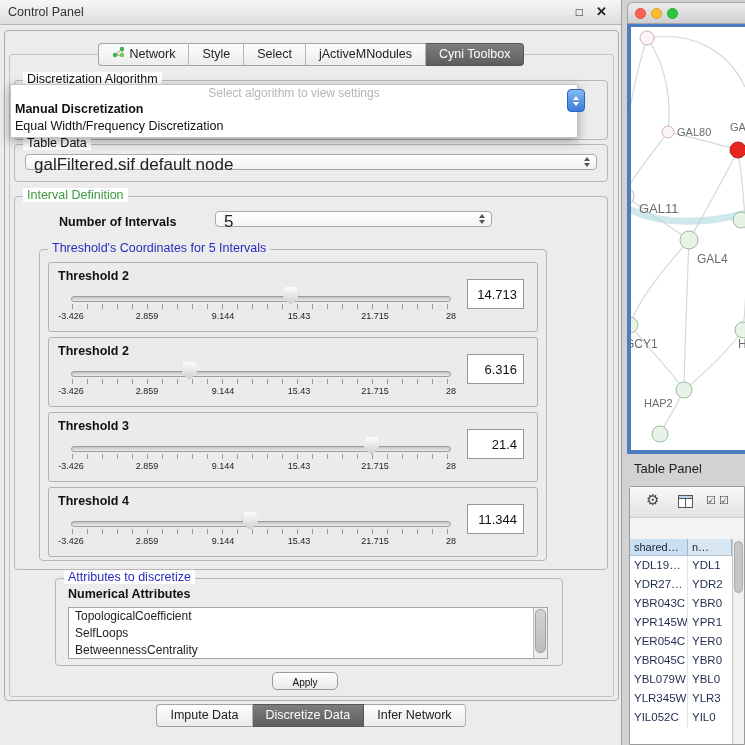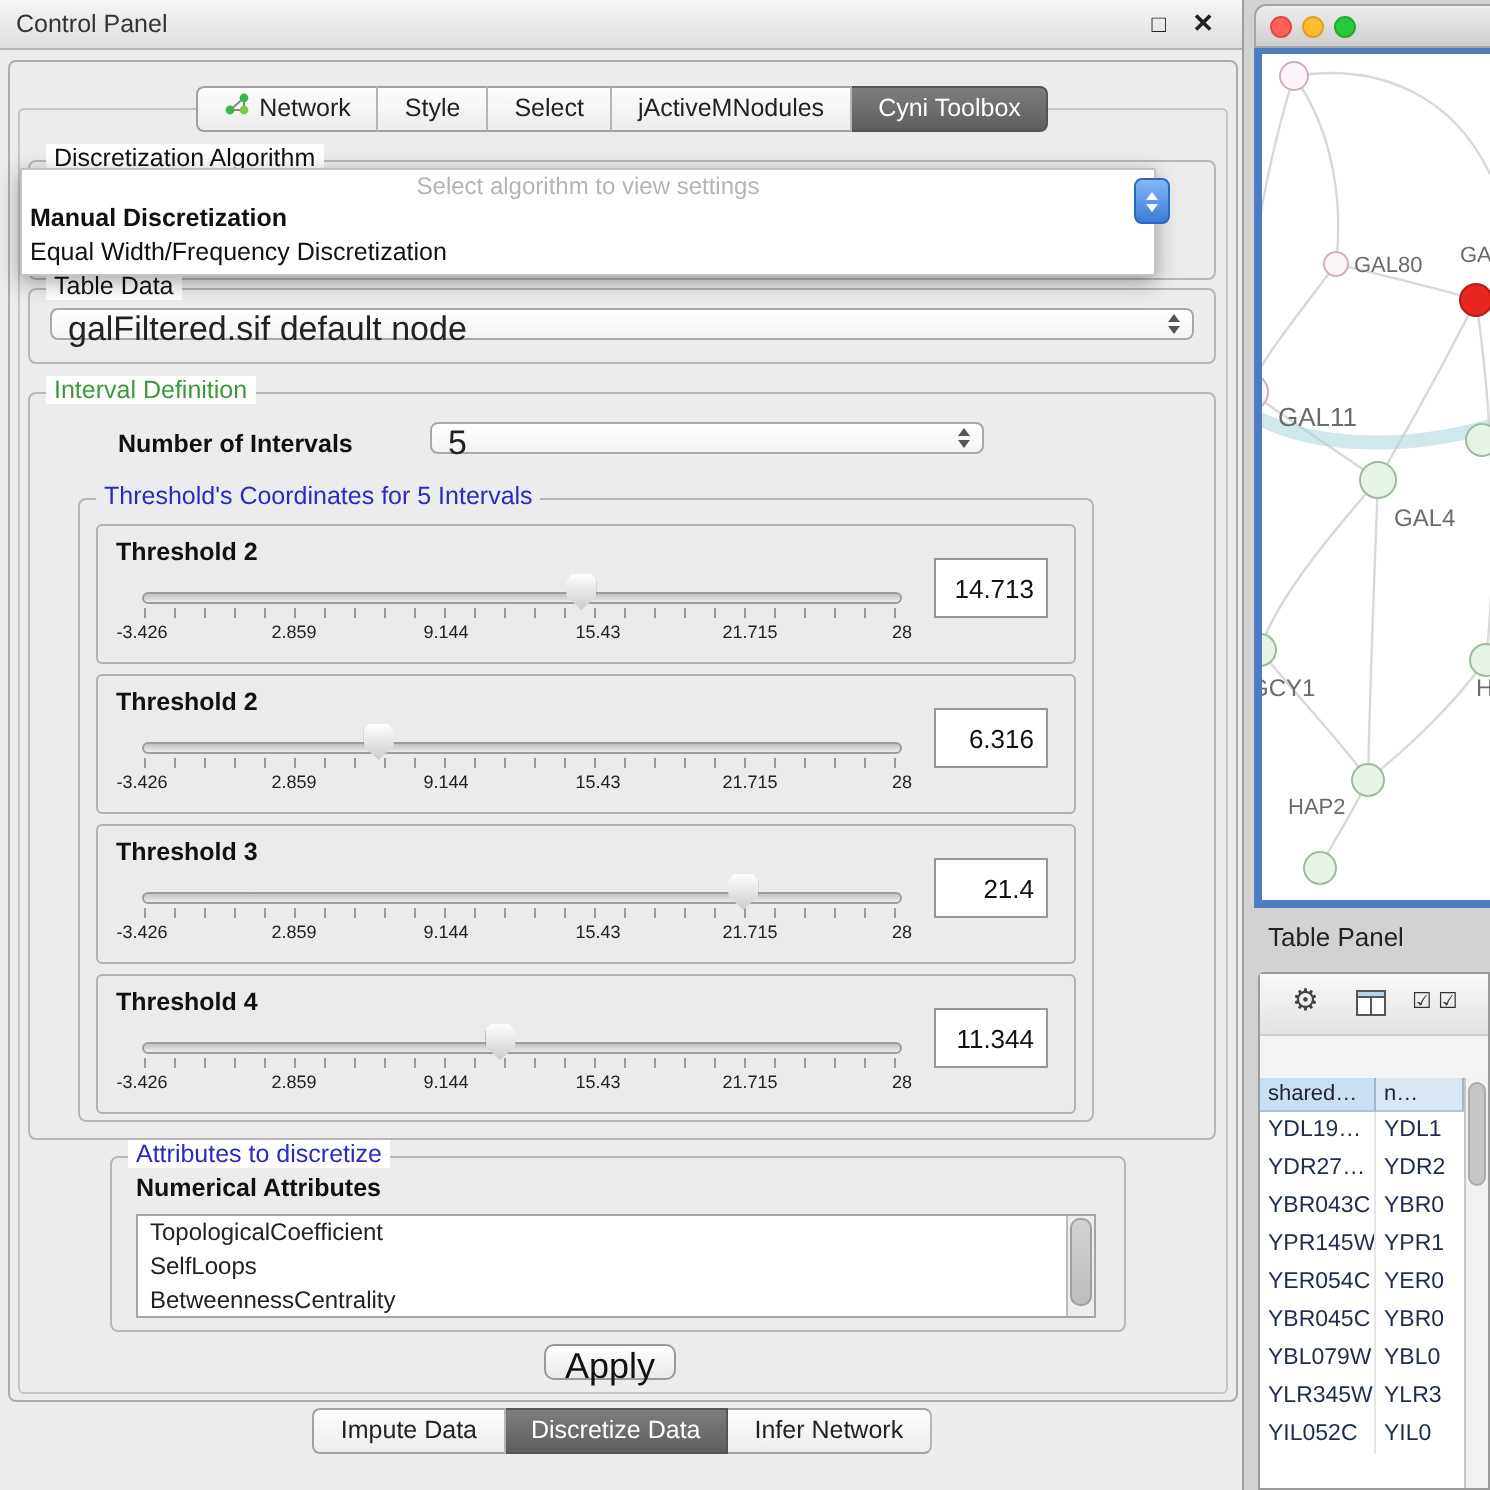--- a/index.html
+++ b/index.html
@@ -58,21 +58,21 @@
              font-size:13px;color:#111;text-align:right;line-height:30px;padding-right:6px;box-sizing:border-box;}
 
   
   #attrs-title{position:absolute;left:12px;top:8px;font-weight:bold;font-size:12.5px;color:#111;}
   #attr-list{position:absolute;left:12px;top:28px;width:478px;height:50px;background:#fff;border:1px solid #a5a5a5;overflow:hidden;}
   .attr-item{height:17px;line-height:17px;font-size:12px;padding-left:6px;color:#222;}
   #attr-scroll{position:absolute;right:0;top:0;bottom:0;width:13px;background:#ededed;border-left:1px solid #bbb;}
   #attr-thumb{position:absolute;left:1px;right:1px;top:1px;height:44px;background:linear-gradient(#d2d2d2,#bcbcbc);border:1px solid #a0a0a0;border-radius:5px;box-sizing:border-box;}
 
   #apply-btn{position:absolute;left:272px;top:672px;width:66px;height:18px;background:linear-gradient(#ffffff,#e9e9e9);
-             border:1px solid #9a9a9a;border-radius:5px;font-size:18px;color:#111;text-align:center;line-height:20px;box-sizing:border-box;}
+             border:1px solid #9a9a9a;border-radius:5px;font-size:10px;color:#111;text-align:center;line-height:20px;box-sizing:border-box;}
 
   
   #algo-popup{position:absolute;left:10px;top:84px;width:566px;height:52px;background:#fff;border:1px solid #c4c4c4;
               box-shadow:0 3px 10px rgba(0,0,0,0.35);z-index:40;}
   .popup-placeholder{height:16px;line-height:16px;text-align:center;color:#b5b5b5;font-size:12px;}
   .popup-option{height:17px;line-height:17px;font-size:12.5px;color:#111;padding-left:4px;}
   .popup-option.bold{font-weight:bold;}
   #algo-stepper{position:absolute;left:567px;top:89px;width:18px;height:23px;border-radius:4px;
                 background:linear-gradient(#85b7f4,#3c7bd9);border:1px solid #2e66bd;z-index:41;box-sizing:border-box;
                 display:flex;flex-direction:column;align-items:center;justify-content:center;gap:2px;}

